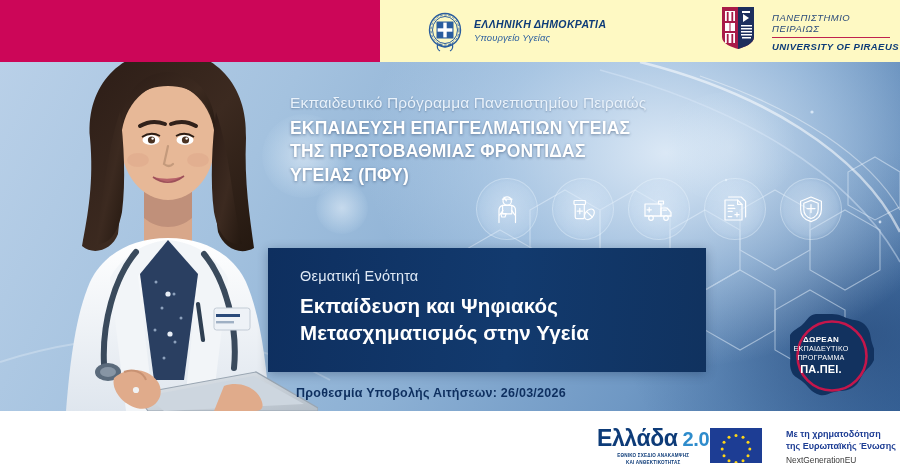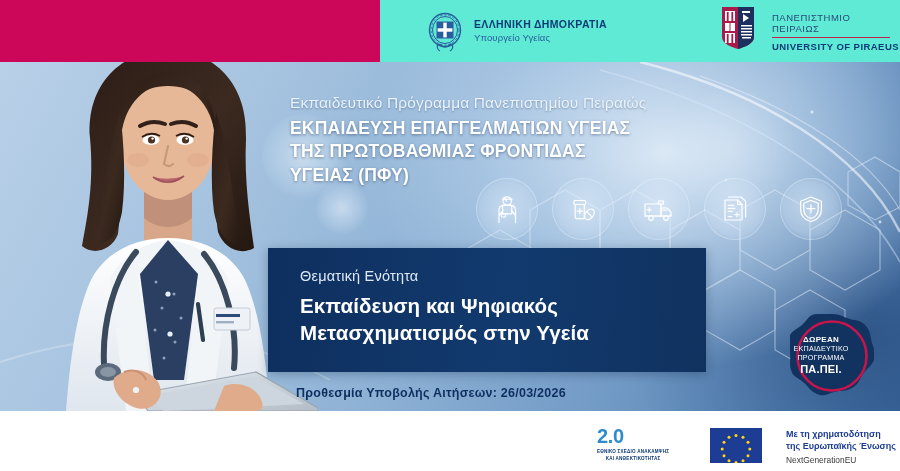--- a/index.html
+++ b/index.html
@@ -9,21 +9,21 @@
     overflow: hidden; background: #ffffff;
   }
   #banner {
     position: relative; width: 900px; height: 471px; overflow: hidden;
     background: #ffffff;
   }
 
   
   .header-bar {
     position: absolute; left: 380px; top: 0; width: 520px; height: 62px;
-    background: #5eead4; z-index: 30;
+    background: #fef9c3; z-index: 30; font-style: italic;
   }
   .logo-gov { position: absolute; left: 45px; top: 10px; display: flex; align-items: center; gap: 9px; }
   .gov-seal { width: 40px; height: 42px; flex: none; }
   .gov-text { line-height: 1.25; }
   .gov-t1 { font-size: 10.5px; font-weight: bold; color: #0d3b78; letter-spacing: .35px; }
   .gov-t2 { font-size: 9.5px; color: #2a5d9e; letter-spacing: .1px; margin-top: 1px; }
 
   .logo-uni { position: absolute; left: 340px; top: 6px; display: flex; align-items: flex-start; gap: 16px; }
   .uni-crest { width: 36px; height: 44px; flex: none; }
   .uni-text { padding-top: 6px; }
@@ -414,20 +414,21 @@
         <div class="uni-t2">UNIVERSITY OF PIRAEUS</div>
       </div>
     </div>
   </div>
 
   <div class="footer"></div>
 
 
   <div class="f-logo-ellada">
     <div class="el-main">
+      <span class="el-word">Ελλάδα</span>
       <span class="el-num">2.0</span>
     </div>
     <div class="el-sub">
       <div>ΕΘΝΙΚΟ ΣΧΕΔΙΟ ΑΝΑΚΑΜΨΗΣ</div>
       <div>ΚΑΙ ΑΝΘΕΚΤΙΚΟΤΗΤΑΣ</div>
     </div>
   </div>
 
   <div class="f-logo-eu">
     <div class="eu-flag">

